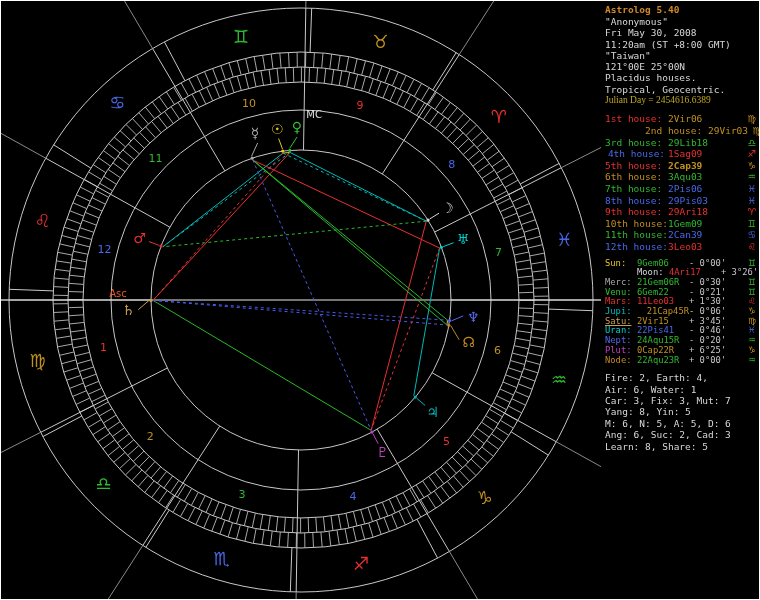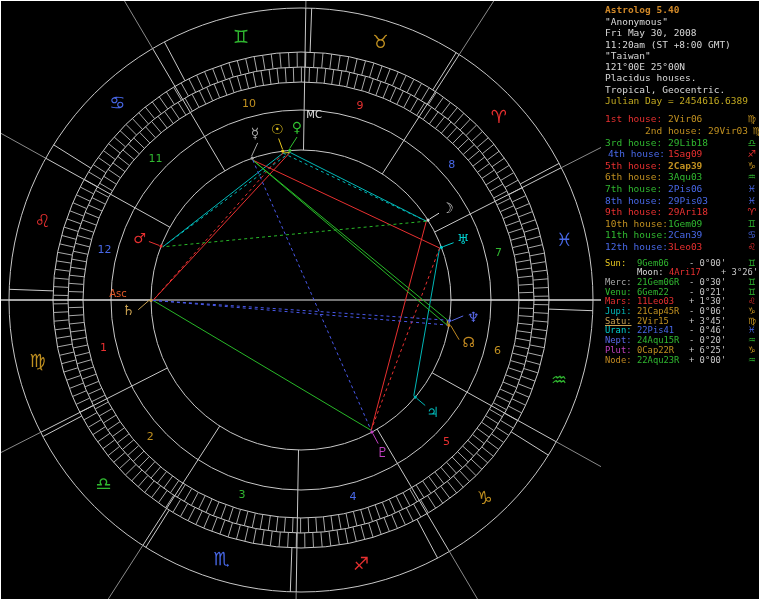--- a/index.html
+++ b/index.html
@@ -532,42 +532,51 @@
     <div class="title" style="color: rgb(208, 136, 40);">Astrolog 5.40</div>
     <div id="info-lines">
         <div class="pline" style="color: rgb(216, 216, 216);">"Anonymous"</div>
         <div class="pline" style="color: rgb(216, 216, 216);">Fri May 30, 2008</div>
         <div class="pline" style="color: rgb(216, 216, 216);">11:20am (ST +8:00 GMT)</div>
         <div class="pline" style="color: rgb(216, 216, 216);">"Taiwan"</div>
         <div class="pline" style="color: rgb(216, 216, 216);">121°00E 25°00N</div>
         <div class="pline" style="color: rgb(216, 216, 216);">Placidus houses.</div>
         <div class="pline" style="color: rgb(216, 216, 216);">Tropical, Geocentric.</div>
       </div>
-    <div class="julian" style="color: rgb(192, 168, 32);">Julian Day = 2454616.6389</div>
+    <div class="julian" style="color: rgb(192, 168, 32); font-family: Liberation Serif, serif;">Julian Day = 2454616.6389</div>
     <div id="house-list">
         <div class="prow hrow"><span class="hc1" style="color: rgb(232, 48, 48);">1st house:</span><span class="hc2" style="color: rgb(192, 144, 32);">2Vir06</span><span class="gly" style="color: rgb(192, 144, 32);">♍</span></div>
         <div class="prow hrow"><span class="hc1" style="color: rgb(192, 144, 32); margin-left: 40px;">2nd house:</span><span class="hc2" style="color: rgb(192, 144, 32);">29Vir03</span><span class="gly" style="color: rgb(192, 144, 32);">♍</span></div>
         <div class="prow hrow"><span class="hc1" style="color: rgb(48, 184, 48);">3rd house:</span><span class="hc2" style="color: rgb(48, 184, 48);">29Lib18</span><span class="gly" style="color: rgb(48, 184, 48);">♎</span></div>
         <div class="prow hrow"><span class="hc1" style="color: rgb(72, 104, 232); text-align: center;">4th house:</span><span class="hc2" style="color: rgb(232, 48, 48);">1Sag09</span><span class="gly" style="color: rgb(232, 48, 48);">♐</span></div>
         <div class="prow hrow"><span class="hc1" style="color: rgb(232, 48, 48);">5th house:</span><span class="hc2" style="color: rgb(192, 144, 32); font-weight: bold;">2Cap39</span><span class="gly" style="color: rgb(192, 144, 32);">♑</span></div>
         <div class="prow hrow"><span class="hc1" style="color: rgb(192, 144, 32);">6th house:</span><span class="hc2" style="color: rgb(48, 184, 48);">3Aqu03</span><span class="gly" style="color: rgb(48, 184, 48);">♒</span></div>
         <div class="prow hrow"><span class="hc1" style="color: rgb(48, 184, 48);">7th house:</span><span class="hc2" style="color: rgb(72, 104, 232);">2Pis06</span><span class="gly" style="color: rgb(72, 104, 232);">♓</span></div>
         <div class="prow hrow"><span class="hc1" style="color: rgb(72, 104, 232);">8th house:</span><span class="hc2" style="color: rgb(72, 104, 232);">29Pis03</span><span class="gly" style="color: rgb(72, 104, 232);">♓</span></div>
         <div class="prow hrow"><span class="hc1" style="color: rgb(232, 48, 48);">9th house:</span><span class="hc2" style="color: rgb(232, 48, 48);">29Ari18</span><span class="gly" style="color: rgb(232, 48, 48);">♈</span></div>
         <div class="prow hrow"><span class="hc1" style="color: rgb(192, 144, 32);">10th house:</span><span class="hc2" style="color: rgb(48, 184, 48);">1Gem09</span><span class="gly" style="color: rgb(48, 184, 48);">♊</span></div>
         <div class="prow hrow"><span class="hc1" style="color: rgb(48, 184, 48);">11th house:</span><span class="hc2" style="color: rgb(72, 104, 232);">2Can39</span><span class="gly" style="color: rgb(72, 104, 232);">♋</span></div>
         <div class="prow hrow"><span class="hc1" style="color: rgb(72, 104, 232);">12th house:</span><span class="hc2" style="color: rgb(232, 48, 48);">3Leo03</span><span class="gly" style="color: rgb(232, 48, 48);">♌</span></div>
       </div>
     <div id="planet-list">
         <div class="prow prow2"><span class="pc1" style="color: rgb(232, 200, 32);">Sun:</span><span class="pc2" style="color: rgb(48, 184, 48);">9Gem06</span><span class="pc3">- 0°00'</span><span class="gly" style="color: rgb(48, 184, 48);">♊</span></div>
         <div class="prow prow2"><span class="pc1" style="color: rgb(216, 216, 216); margin-left: 32px;">Moon:</span><span class="pc2" style="color: rgb(232, 48, 48);">4Ari17</span><span class="pc3">+ 3°26'</span><span class="gly" style="color: rgb(232, 48, 48);">♈</span></div>
         <div class="prow prow2"><span class="pc1" style="color: rgb(168, 168, 168);">Merc:</span><span class="pc2" style="color: rgb(48, 184, 48);">21Gem06R</span><span class="pc3">- 0°30'</span><span class="gly" style="color: rgb(48, 184, 48);">♊</span></div>
         <div class="prow prow2"><span class="pc1" style="color: rgb(48, 192, 48);">Venu:</span><span class="pc2" style="color: rgb(48, 184, 48);">6Gem22</span><span class="pc3">- 0°21'</span><span class="gly" style="color: rgb(48, 184, 48);">♊</span></div>
         <div class="prow prow2"><span class="pc1" style="color: rgb(232, 48, 48);">Mars:</span><span class="pc2" style="color: rgb(232, 48, 48);">11Leo03</span><span class="pc3">+ 1°30'</span><span class="gly" style="color: rgb(232, 48, 48);">♌</span></div>
-        <div class="prow prow2"><span class="pc1" style="color: rgb(0, 184, 184);">Jupi:</span><span class="pc2" style="color: rgb(192, 144, 32);">21Cap45R</span><span class="pc3">- 0°06'</span><span class="gly" style="color: rgb(192, 144, 32);">♑</span></div>
+        <div class="prow prow2"><span class="pc1" style="color: rgb(0, 184, 184);">Jupi:</span><span class="pc2" style="color: rgb(192, 144, 32); text-align: right;">21Cap45R</span><span class="pc3">- 0°06'</span><span class="gly" style="color: rgb(192, 144, 32);">♑</span></div>
         <div class="prow prow2"><span class="pc1" style="color: rgb(200, 160, 80); text-decoration: underline;">Satu:</span><span class="pc2" style="color: rgb(192, 144, 32);">2Vir15</span><span class="pc3">+ 3°45'</span><span class="gly" style="color: rgb(192, 144, 32);">♍</span></div>
         <div class="prow prow2"><span class="pc1" style="color: rgb(0, 208, 208);">Uran:</span><span class="pc2" style="color: rgb(72, 104, 232);">22Pis41</span><span class="pc3">- 0°46'</span><span class="gly" style="color: rgb(72, 104, 232);">♓</span></div>
         <div class="prow prow2"><span class="pc1" style="color: rgb(88, 104, 232);">Nept:</span><span class="pc2" style="color: rgb(48, 184, 48);">24Aqu15R</span><span class="pc3">- 0°20'</span><span class="gly" style="color: rgb(48, 184, 48);">♒</span></div>
         <div class="prow prow2"><span class="pc1" style="color: rgb(192, 64, 192);">Plut:</span><span class="pc2" style="color: rgb(192, 144, 32);">0Cap22R</span><span class="pc3">+ 6°25'</span><span class="gly" style="color: rgb(192, 144, 32);">♑</span></div>
         <div class="prow prow2"><span class="pc1" style="color: rgb(192, 136, 32);">Node:</span><span class="pc2" style="color: rgb(48, 184, 48);">22Aqu23R</span><span class="pc3">+ 0°00'</span><span class="gly" style="color: rgb(48, 184, 48);">♒</span></div>
       </div>
+    <div id="stats-list">
+        <div class="pline sline">Fire: 2, Earth: 4,</div>
+        <div class="pline sline">Air: 6, Water: 1</div>
+        <div class="pline sline">Car: 3, Fix: 3, Mut: 7</div>
+        <div class="pline sline">Yang: 8, Yin: 5</div>
+        <div class="pline sline">M: 6, N: 5, A: 5, D: 6</div>
+        <div class="pline sline">Ang: 6, Suc: 2, Cad: 3</div>
+        <div class="pline sline">Learn: 8, Share: 5</div>
+      </div>
   </div>
 </div>
 
 </body></html>

